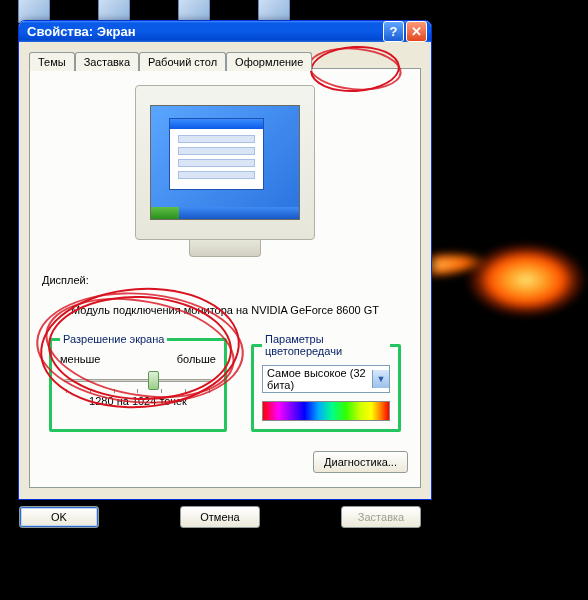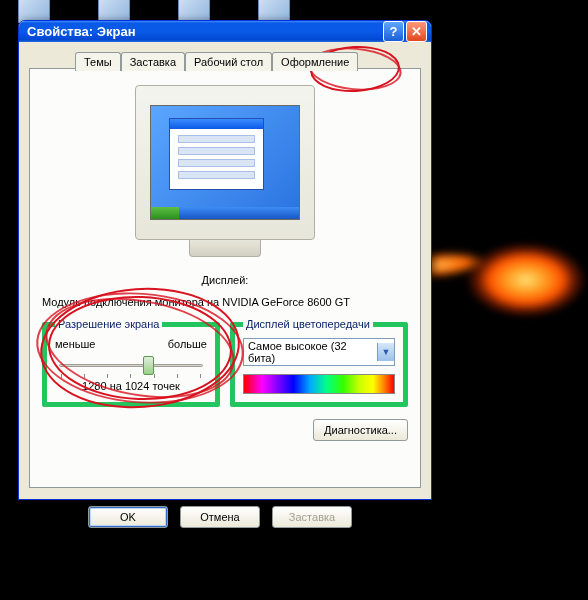--- a/index.html
+++ b/index.html
@@ -82,21 +82,20 @@
   .body {
     flex: 1;
     padding: 8px 10px 10px 10px;
     position: relative;
   }
   
   .tabstrip {
     display: flex;
     position: relative;
     z-index: 2;
-    margin-left: 46px;
   }
   .tab {
     padding: 3px 8px;
     background: #ece9d8;
     border: 1px solid #919b9c;
     border-bottom: none;
     border-radius: 3px 3px 0 0;
     margin-right: 0;
     font-size: 11px;
     position: relative;
@@ -154,29 +153,29 @@
   }
   .mini-win::before{
     content:""; position:absolute; left:0; right:0; top:0; height:10px;
     background: linear-gradient(to bottom,#3b8cff,#0a5ae8);
   }
   .mini-win .rows{ position:absolute; left:8px; top:16px; right:8px; }
   .mini-win .rows div{ height:8px; margin-bottom:4px; background:#d9e4f5; border:1px solid #a9c0e6;}
   .mini-taskbar{ position:absolute; left:0; right:0; bottom:0; height:12px; background:linear-gradient(to bottom,#3d8cf5,#1758c7);}
   .mini-start{ position:absolute; left:0; bottom:0; width:28px; height:12px; background:linear-gradient(to bottom,#5fbf45,#2a8f1e);}
   
-  .disp-label{ margin-top:34px;text-align:center; }
-  .disp-text{ margin-top:10px; }
+  .disp-label{ margin-top:34px; }
+  .disp-text{ margin-top:18px;text-align:center; }
   
   .groups{ display:flex; gap:10px; margin-top:10px;}
   fieldset{
-    border:5px solid #22c55e;
+    border:3px solid #22c55e;
     border-radius:2px;
     padding:8px 8px 8px 8px;
-    margin:0;
+    margin:7px;
   }
   fieldset legend{ color:#0a246a; padding:0 3px; font-size:11px;}
   .fs-res{ flex:0 0 178px; }
   .fs-qual{ flex:1; }
   .res-row{ display:flex; justify-content:space-between; font-size:11px;}
   .slider-track{
     position:relative; height:22px; margin:4px 2px 2px 2px;
   }
   .slider-bar{
     position:absolute; left:2px; right:2px; top:10px; height:3px;
@@ -213,21 +212,21 @@
       #00aaff 44%, #00ff88 55%, #33ff00 66%, #ccff00 77%,
       #ffff00 86%, #ff8800 93%, #ff0000 100%);
     border:1px solid #888;
   }
   
   .panel-btns{
     display:flex; justify-content:flex-end; gap:24px; margin-top:12px;
   }
   
   .dlg-btns{
-    display:flex; justify-content:center; gap:12px;
+    display:flex; justify-content:space-between; gap:12px;
     padding: 8px 10px 10px 0;
   }
   button.winbtn{
     min-width:80px; height:22px;
     background: linear-gradient(to bottom,#fff,#ece9d8);
     border:1px solid #919b9c;
     border-radius:3px;
     font-family:inherit; font-size:11px;
     padding:0 10px;
     cursor:pointer;
@@ -313,21 +312,21 @@
                 <span></span>
                 <span></span>
                 <span></span>
               </div>
             <div class="slider-thumb"></div>
           </div>
           <div class="res-val">1280 на 1024 точек</div>
         </fieldset>
 
         <fieldset class="fs-qual">
-          <legend>Дисплей цветопередачи</legend>
+          <legend>Параметры цветопередачи</legend>
           <div class="combo">
             <span>Самое высокое (32 бита)</span>
             <div class="cbtn">▼</div>
           </div>
           <div class="spectrum"></div>
         </fieldset>
       </div>
 
       <div class="panel-btns">
         <button class="winbtn">Диагностика...</button>

